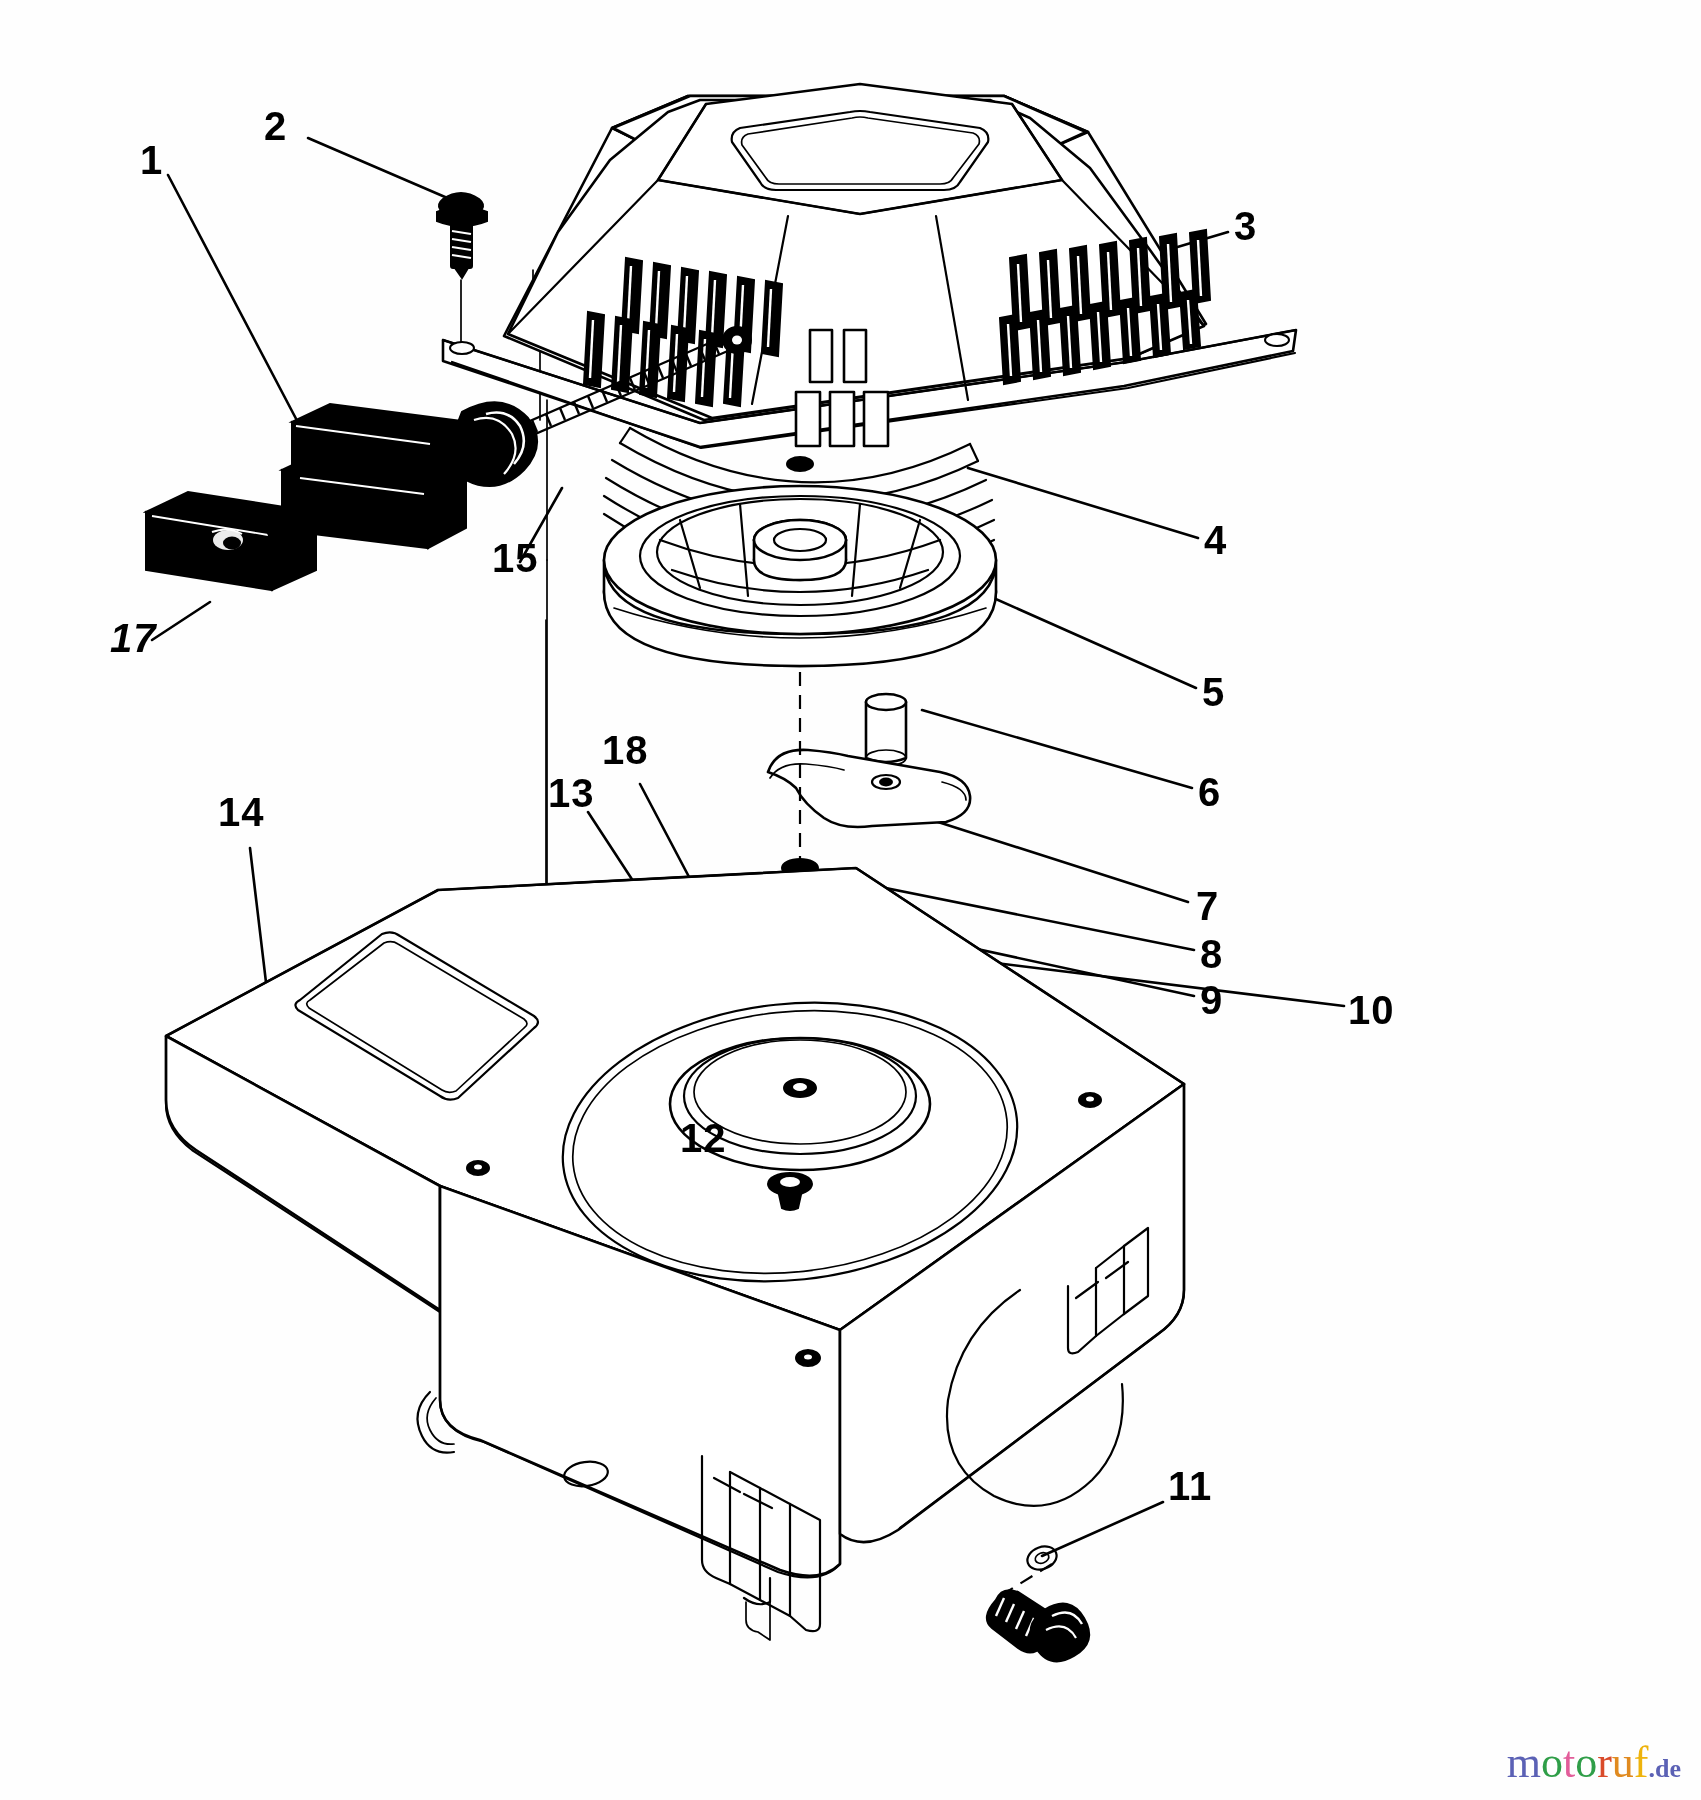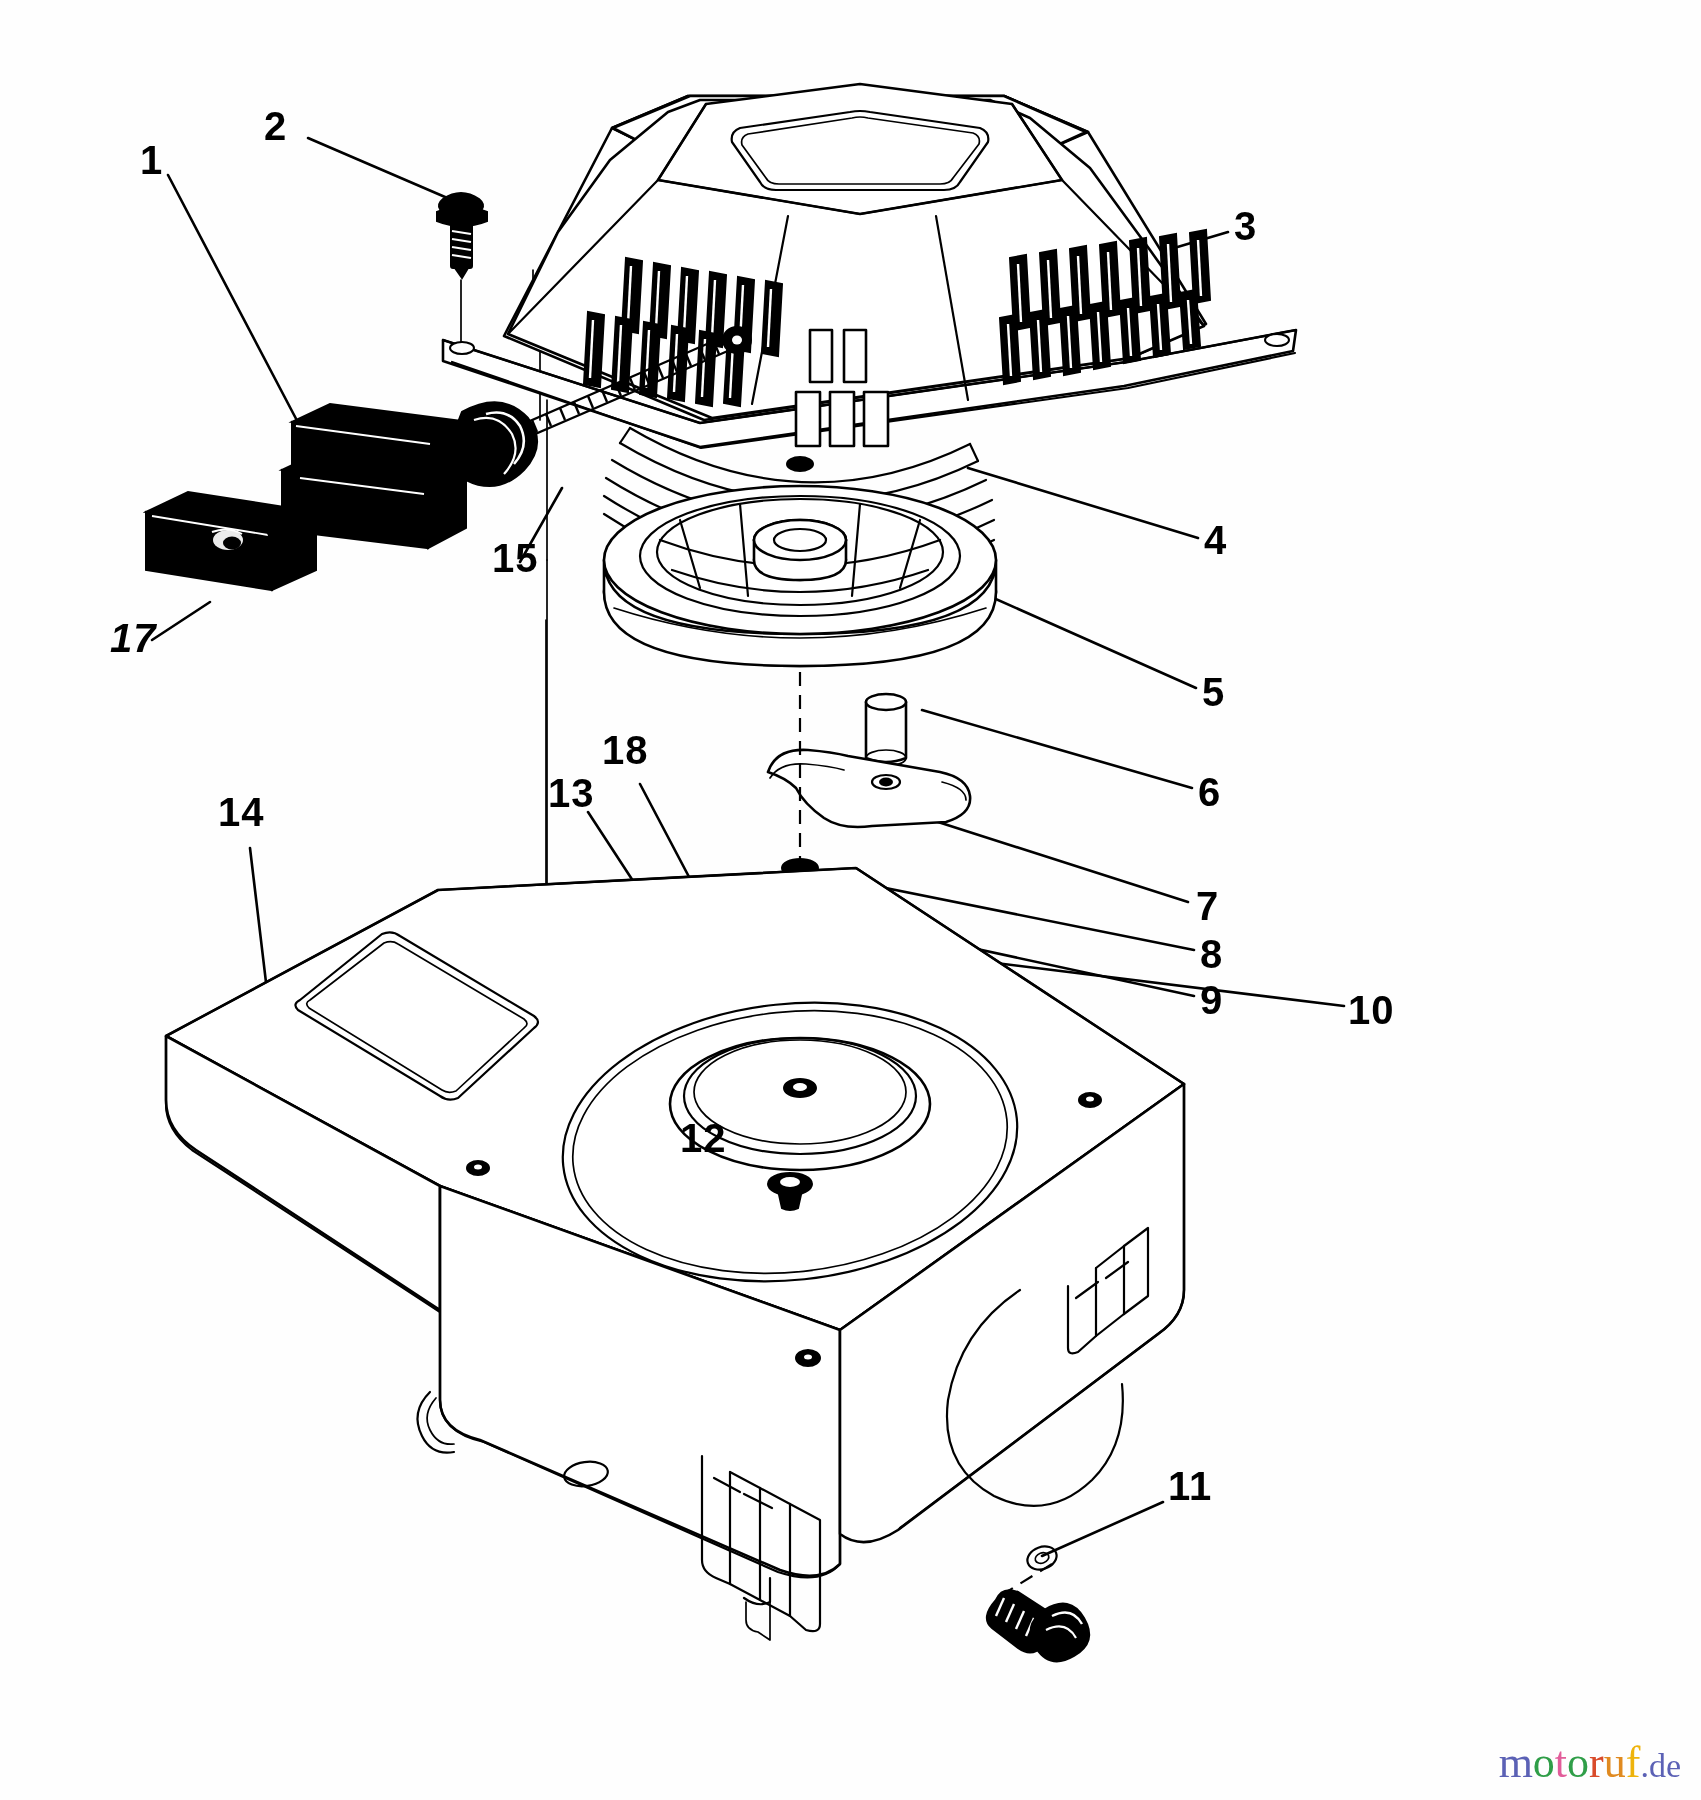--- a/index.html
+++ b/index.html
@@ -19,21 +19,21 @@
   }
   .wm{
     position:absolute;
     right:20px; bottom:12px;
     font-family:"Liberation Serif", serif;
     font-size:44px;
     letter-spacing:0px;
     white-space:nowrap;
   }
   .wm span{display:inline-block;}
-  .wm .suffix{font-size:34px;}
+  .wm .suffix{font-size:26px;font-weight:bold;}
 </style>
 </head>
 <body>
 
 <div id="stage">
 
   <svg width="1701" height="1800" viewBox="0 0 1701 1800">
     <defs>
       <style>
         .ln{fill:none;stroke:#000;stroke-width:3;stroke-linecap:round;stroke-linejoin:round;}

